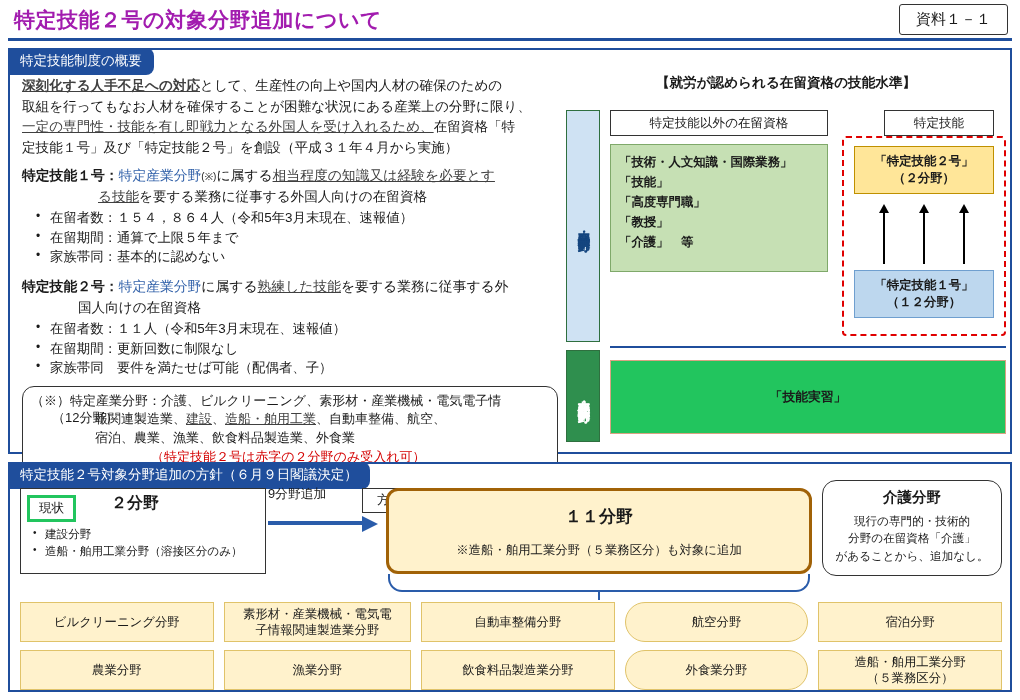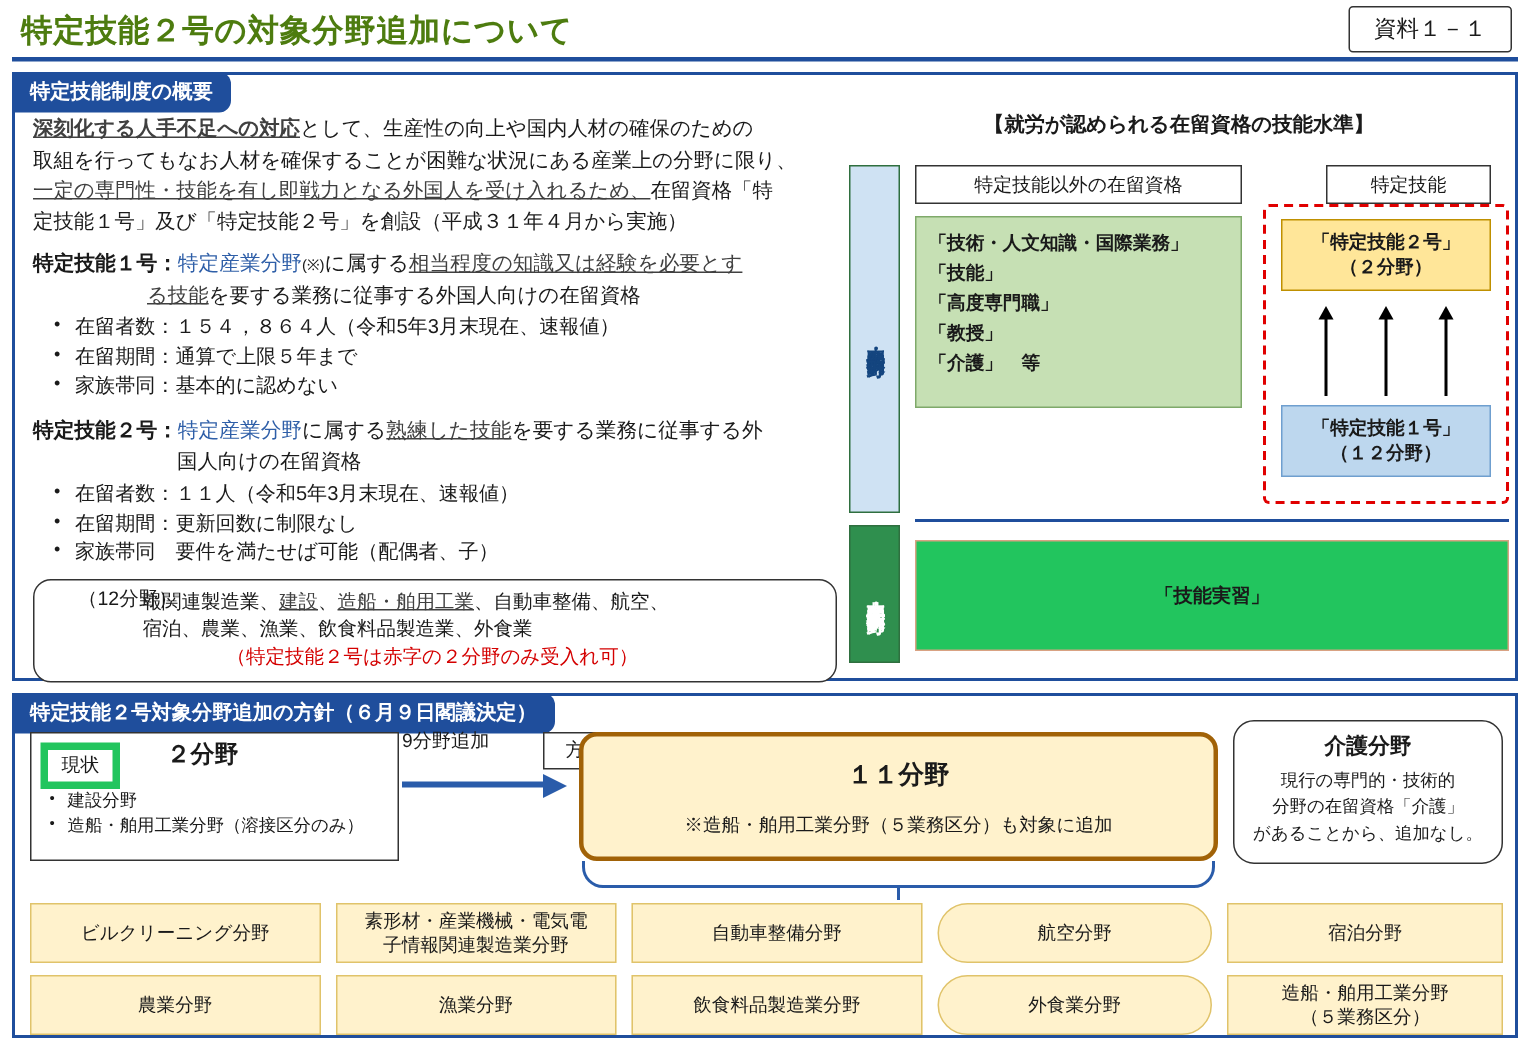--- a/index.html
+++ b/index.html
@@ -10,21 +10,21 @@
     background:#ffffff;
     color:#1a1a1a;
     position:relative;
     overflow:hidden;
   }
   .page { position:relative; width:1020px; height:700px; }
 
   
   .doc-title {
     position:absolute; left:14px; top:6px;
-    font-size:21px; font-weight:bold; color:#4d7c0f;
+    font-size:21px; font-weight:bold; color:#a21caf;
     letter-spacing:0.5px;
   }
   .title-rule {
     position:absolute; left:8px; top:38px; width:1004px; height:3px;
     background:#1f4e9c;
   }
   .doc-tag {
     position:absolute; right:12px; top:4px;
     border:1.5px solid #333; border-radius:3px;
     padding:5px 16px; font-size:15px; background:#fff;
@@ -36,21 +36,21 @@
     position:absolute;
     border:2px solid #1f4e9c;
     background:#fff;
   }
   #panel-overview { left:8px; top:48px; width:1004px; height:406px; }
   #panel-policy   { left:8px; top:462px; width:1004px; height:230px; }
 
   .panel-head {
     position:absolute; left:-2px; top:-2px;
     background:#1f4e9c; color:#fff;
-    font-size:13.5px; font-weight:bold;
+    font-size:13.5px; font-weight:normal;
     padding:4px 12px 5px 12px;
     border-radius:0 8px 8px 0;
   }
 
   
   .left-col {
     position:absolute; left:12px; top:26px; width:536px;
     font-size:13.6px; line-height:1.52;
   }
   .para { margin:0 0 2px 0; text-indent:0; }
@@ -138,21 +138,21 @@
     display:flex; align-items:center; justify-content:center;
   }
 
   
   .p2 { position:absolute; left:0; top:0; width:1000px; height:226px; }
   #box-genjo {
     position:absolute; left:10px; top:24px; width:246px; height:86px;
     border:1px solid #333; background:#fff;
   }
   .tag-genjo {
-    position:absolute; left:6px; top:6px; border:5px solid #22c55e; background:#fff;
+    position:absolute; left:6px; top:6px; border:3px solid #22c55e; background:#fff;
     font-size:12.6px; padding:2px 9px;
   }
   .genjo-count {
     position:absolute; left:90px; top:4px; font-size:16px; font-weight:bold;
   }
   .genjo-list { position:absolute; left:12px; top:36px; font-size:11.6px; line-height:1.5; list-style:none; margin:0; padding:0; }
   .genjo-list li { position:relative; padding-left:12px; }
   .genjo-list li:before { content:"\2022"; position:absolute; left:0; top:0; font-size:10px; }
 
   .add-label {
@@ -236,28 +236,31 @@
       </div>
       <ul class="bullets">
         <li>在留者数：１５４，８６４人（令和5年3月末現在、速報値）</li>
         <li>在留期間：通算で上限５年まで</li>
         <li>家族帯同：基本的に認めない</li>
       </ul>
 
       <div class="sec-title" style="margin-top:10px">
         <span>特定技能２号：</span><span class="blue-d" style="font-weight:normal">特定産業分野</span><span style="font-weight:normal">に属する</span><span class="u-blue" style="font-weight:normal">熟練した技能</span><span style="font-weight:normal">を要する業務に従事する外</span>
       </div>
-      <div style="margin-left:96px;font-size:13.6px">国人向けの在留資格</div>
+      <div style="margin-left:56px;font-size:13.6px">国人向けの在留資格</div>
       <ul class="bullets">
         <li>在留者数：１１人（令和5年3月末現在、速報値）</li>
         <li>在留期間：更新回数に制限なし</li>
         <li>家族帯同　要件を満たせば可能（配偶者、子）</li>
       </ul>
 
       <div class="note-box">
+        <div>
+          <span>（※）特定産業分野：</span><span>介護、ビルクリーニング、素形材・産業機械・電気電子情</span>
+        </div>
         <div style="margin-left:64px">
           <span>報関連製造業、</span><span class="u-red">建設</span><span>、</span><span class="u-red">造船・舶用工業</span><span>、自動車整備、航空、</span>
         </div>
         <div style="margin-left:64px">宿泊、農業、漁業、飲食料品製造業、外食業</div>
         <div style="margin-left:120px" class="red">（特定技能２号は赤字の２分野のみ受入れ可）</div>
         <div style="position:absolute;left:30px;margin-top:-58px">（12分野）</div>
       </div>
     </div>
 
     <div class="right-col">

